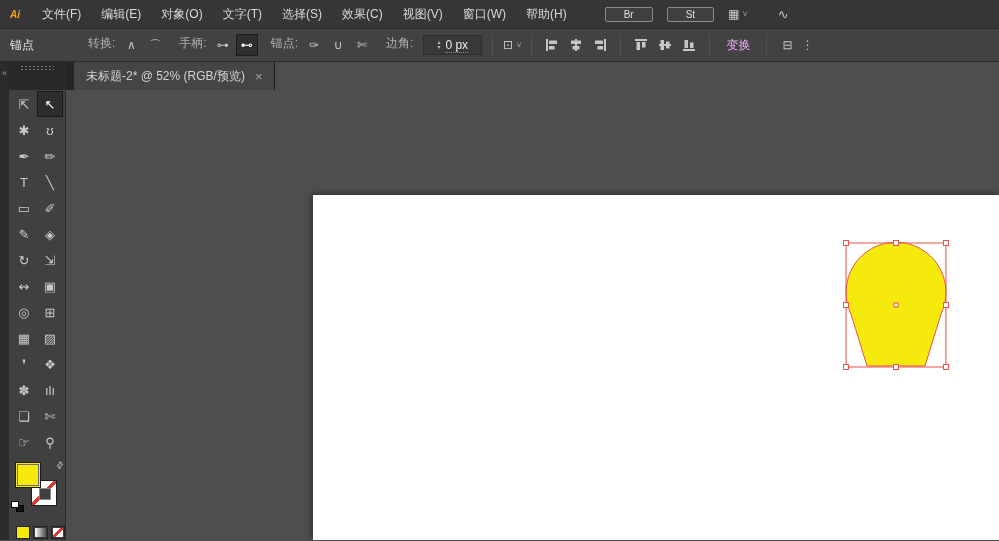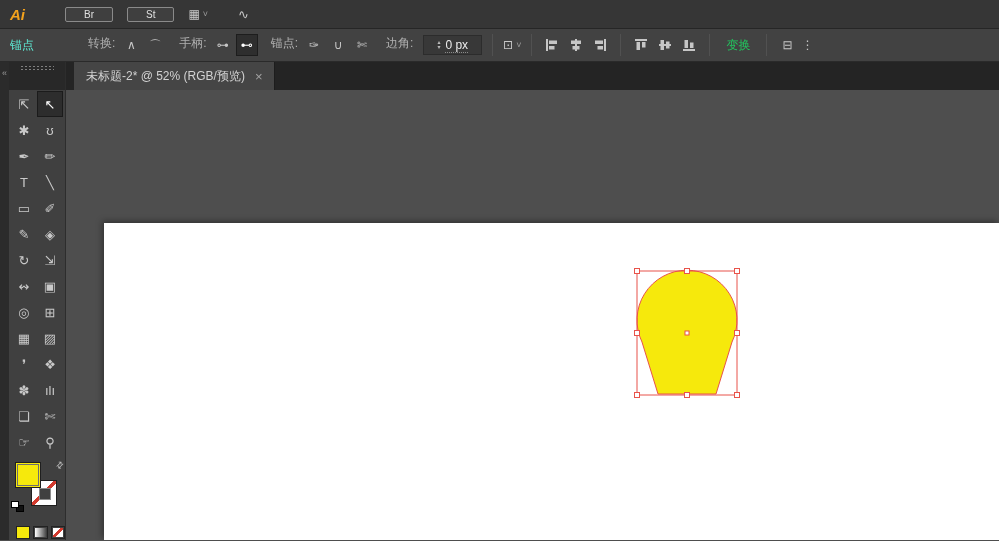--- a/index.html
+++ b/index.html
@@ -1,42 +1,42 @@
 <!DOCTYPE html>
 <html><head>
 <meta charset="utf-8">
 <style>
   * { margin:0; padding:0; box-sizing:border-box; }
   html,body { width:999px; height:541px; overflow:hidden; }
   body { font-family:"Liberation Sans","DejaVu Sans",sans-serif; font-size:12px; background:#4e4e4e; color:#d6d6d6; }
 
   
   .menu-bar { height:29px; background:#363636; display:flex; align-items:center; border-bottom:1px solid #262626; }
-  .logo { font-weight:bold; font-size:15px; padding:0 12px 0 10px; font-style:italic; }
+  .logo { font-weight:bold; font-size:10px; padding:0 12px 0 10px; font-style:italic; }
   .menus { display:flex; align-items:center; height:100%; }
   .menu-item { padding:0 10px; height:100%; display:flex; align-items:center; color:#d8d8d8; cursor:default; }
   .app-icons { display:flex; align-items:center; margin-left:28px; gap:14px; }
   .badge { border:1px solid #8a8a8a; border-radius:2px; font-size:10px; color:#e0e0e0; padding:1px 18px; background:#3f3f3f; }
   .wsicon { display:flex; align-items:center; gap:3px; color:#c9c9c9; font-size:12px; }
   .wsicon .chev { font-size:9px; color:#9f9f9f; }
   .swirl { color:#c9c9c9; font-size:13px; margin-left:16px; }
 
   
   .control-bar { height:33px; background:#424242; border-bottom:1px solid #2a2a2a; display:flex; align-items:center; padding:0 10px; white-space:nowrap; }
-  .cb-mode { color:#5eead4; margin-right:40px; }
+  .cb-mode { color:#e5e5e5; margin-right:40px; }
   .cb-label { color:#b0b0b0; margin:0 6px 4px 14px; }
   .cb-group { display:inline-flex; gap:4px; }
   .cb-icon { width:20px; height:20px; display:inline-flex; align-items:center; justify-content:center; background:transparent; border:none; color:#c6c6c6; font-size:12px; cursor:default; }
   .cb-icon.active { background:#2e2e2e; outline:1px solid #1d1d1d; color:#fff; }
   .cb-icon svg { width:14px; height:14px; fill:#c6c6c6; }
   .stepper { display:inline-flex; align-items:center; background:#383838; border:1px solid #2c2c2c; height:20px; padding:0 13px; margin-left:4px; }
   .spin { display:flex; flex-direction:column; font-size:6px; line-height:5px; color:#bbb; margin-right:5px; }
   .stepper-value { color:#ececec; border-bottom:1px dotted #8a8a8a; }
   .sep { width:1px; height:22px; background:#333; border-right:1px solid #515151; margin:0 10px; }
-  .cb-text-btn { background:none; border:none; color:#22c55e; font-size:12px; margin:0 6px; cursor:default; }
+  .cb-text-btn { background:none; border:none; color:#f0abfc; font-size:12px; margin:0 6px; cursor:default; }
 
   
   .main { display:flex; height:478px; }
   .rail { width:9px; background:#2b2b2b; text-align:center; }
   .collapse { color:#9a9a9a; font-size:9px; display:block; padding-top:6px; cursor:default; }
   .dock { width:57px; background:#404040; display:flex; flex-direction:column; border-right:1px solid #2d2d2d; }
   .dock-header { height:28px; background:#282828; display:flex; align-items:flex-start; justify-content:center; padding-top:3px; }
   .grip { width:34px; height:6px; background-image:radial-gradient(#7f7f7f 1px, transparent 1px); background-size:4px 3px; }
   .tools-grid { display:grid; grid-template-columns:24px 24px; gap:2px; justify-content:center; padding-top:2px; }
   .tool { width:24px; height:24px; display:flex; align-items:center; justify-content:center; background:transparent; border:none; color:#c9c9c9; font-size:13px; cursor:default; }
@@ -52,35 +52,55 @@
   .default-sw .b { position:absolute; right:0; bottom:0; width:8px; height:7px; background:#111; border:1px solid #000; }
   .default-sw .w { position:absolute; left:0; top:0; width:8px; height:7px; background:#fff; border:1px solid #000; }
 
   .paint-row { display:flex; gap:3px; margin:14px 0 0 7px; }
   .paint-btn { width:15px; height:13px; border:1px solid #222; background:#404040; padding:0; cursor:default; position:relative; }
   .paint-btn .grad { position:absolute; inset:1px; background:linear-gradient(90deg,#ffffff,#4a4a4a); }
   .paint-btn .none { position:absolute; inset:1px; background:#fff; }
   .paint-btn .none::after { content:""; position:absolute; inset:0; background:linear-gradient(135deg, transparent 42%, #d23a2e 42%, #d23a2e 58%, transparent 58%); }
 
   
-  .content { flex:1; display:flex; flex-direction:column; min-width:0; }
+  .content { flex:1; display:flex; min-width:0; }
   .tabstrip { height:28px; background:#242424; display:flex; align-items:stretch; padding-left:8px; }
   .tab { background:#454545; display:flex; align-items:center; gap:10px; padding:0 12px; color:#d2d2d2; border-right:1px solid #1d1d1d; cursor:default; }
   .tab-close { color:#a3a3a3; font-size:13px; cursor:default; }
   .canvas { position:relative; flex:1; background:#4e4e4e; overflow:hidden; }
   .artboard { position:absolute; left:38px; top:133px; right:0; bottom:0; background:#ffffff; box-shadow:-2px -2px 6px rgba(0,0,0,0.35); }
   .overlay { position:absolute; inset:0; }
 </style>
 </head>
 <body>
 
 <div class="app">
 
   <header class="menu-bar">
     <div class="logo" style="color: rgb(243, 162, 29);">Ai</div>
+    <nav class="menus">
+
+        <div class="menu-item">文件(F)</div>
+
+        <div class="menu-item">编辑(E)</div>
+
+        <div class="menu-item">对象(O)</div>
+
+        <div class="menu-item">文字(T)</div>
+
+        <div class="menu-item">选择(S)</div>
+
+        <div class="menu-item">效果(C)</div>
+
+        <div class="menu-item">视图(V)</div>
+
+        <div class="menu-item">窗口(W)</div>
+
+        <div class="menu-item">帮助(H)</div>
+      </nav>
     <div class="app-icons">
       <span class="badge">Br</span>
       <span class="badge">St</span>
       <span class="wsicon">
         <span>▦</span>
         <span class="chev">˅</span>
       </span>
       <span class="swirl">∿</span>
     </div>
   </header>

